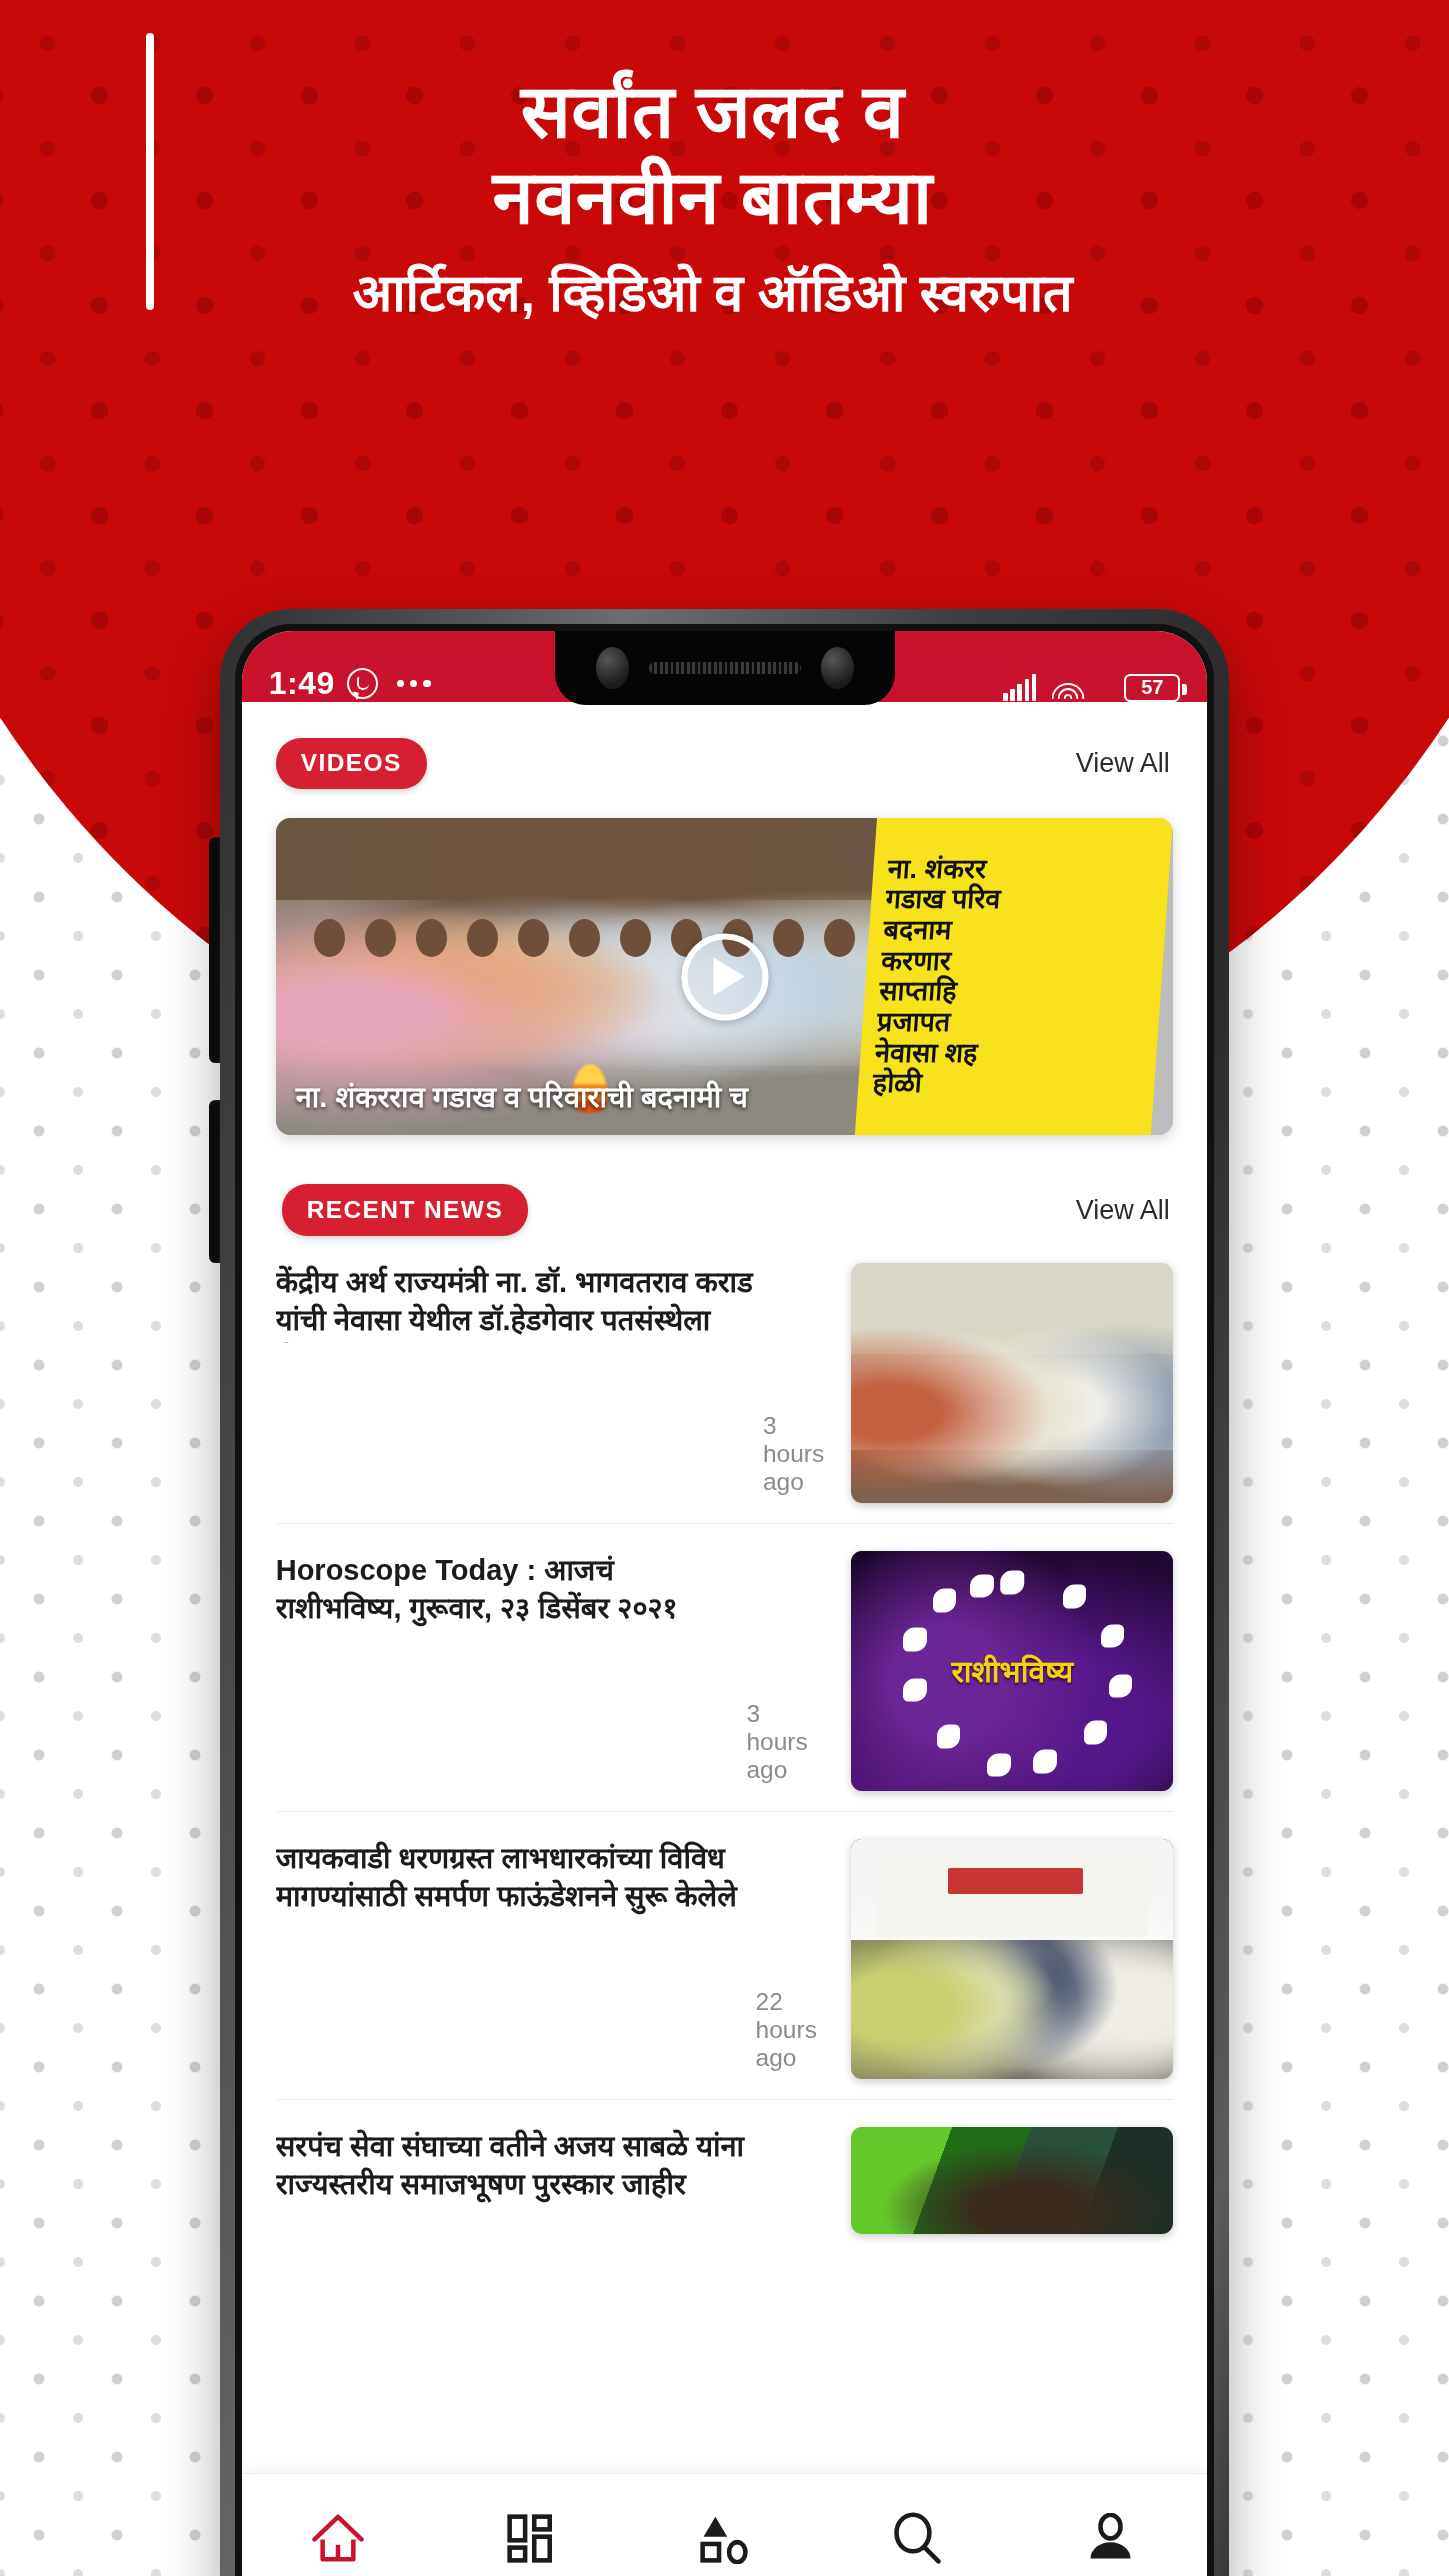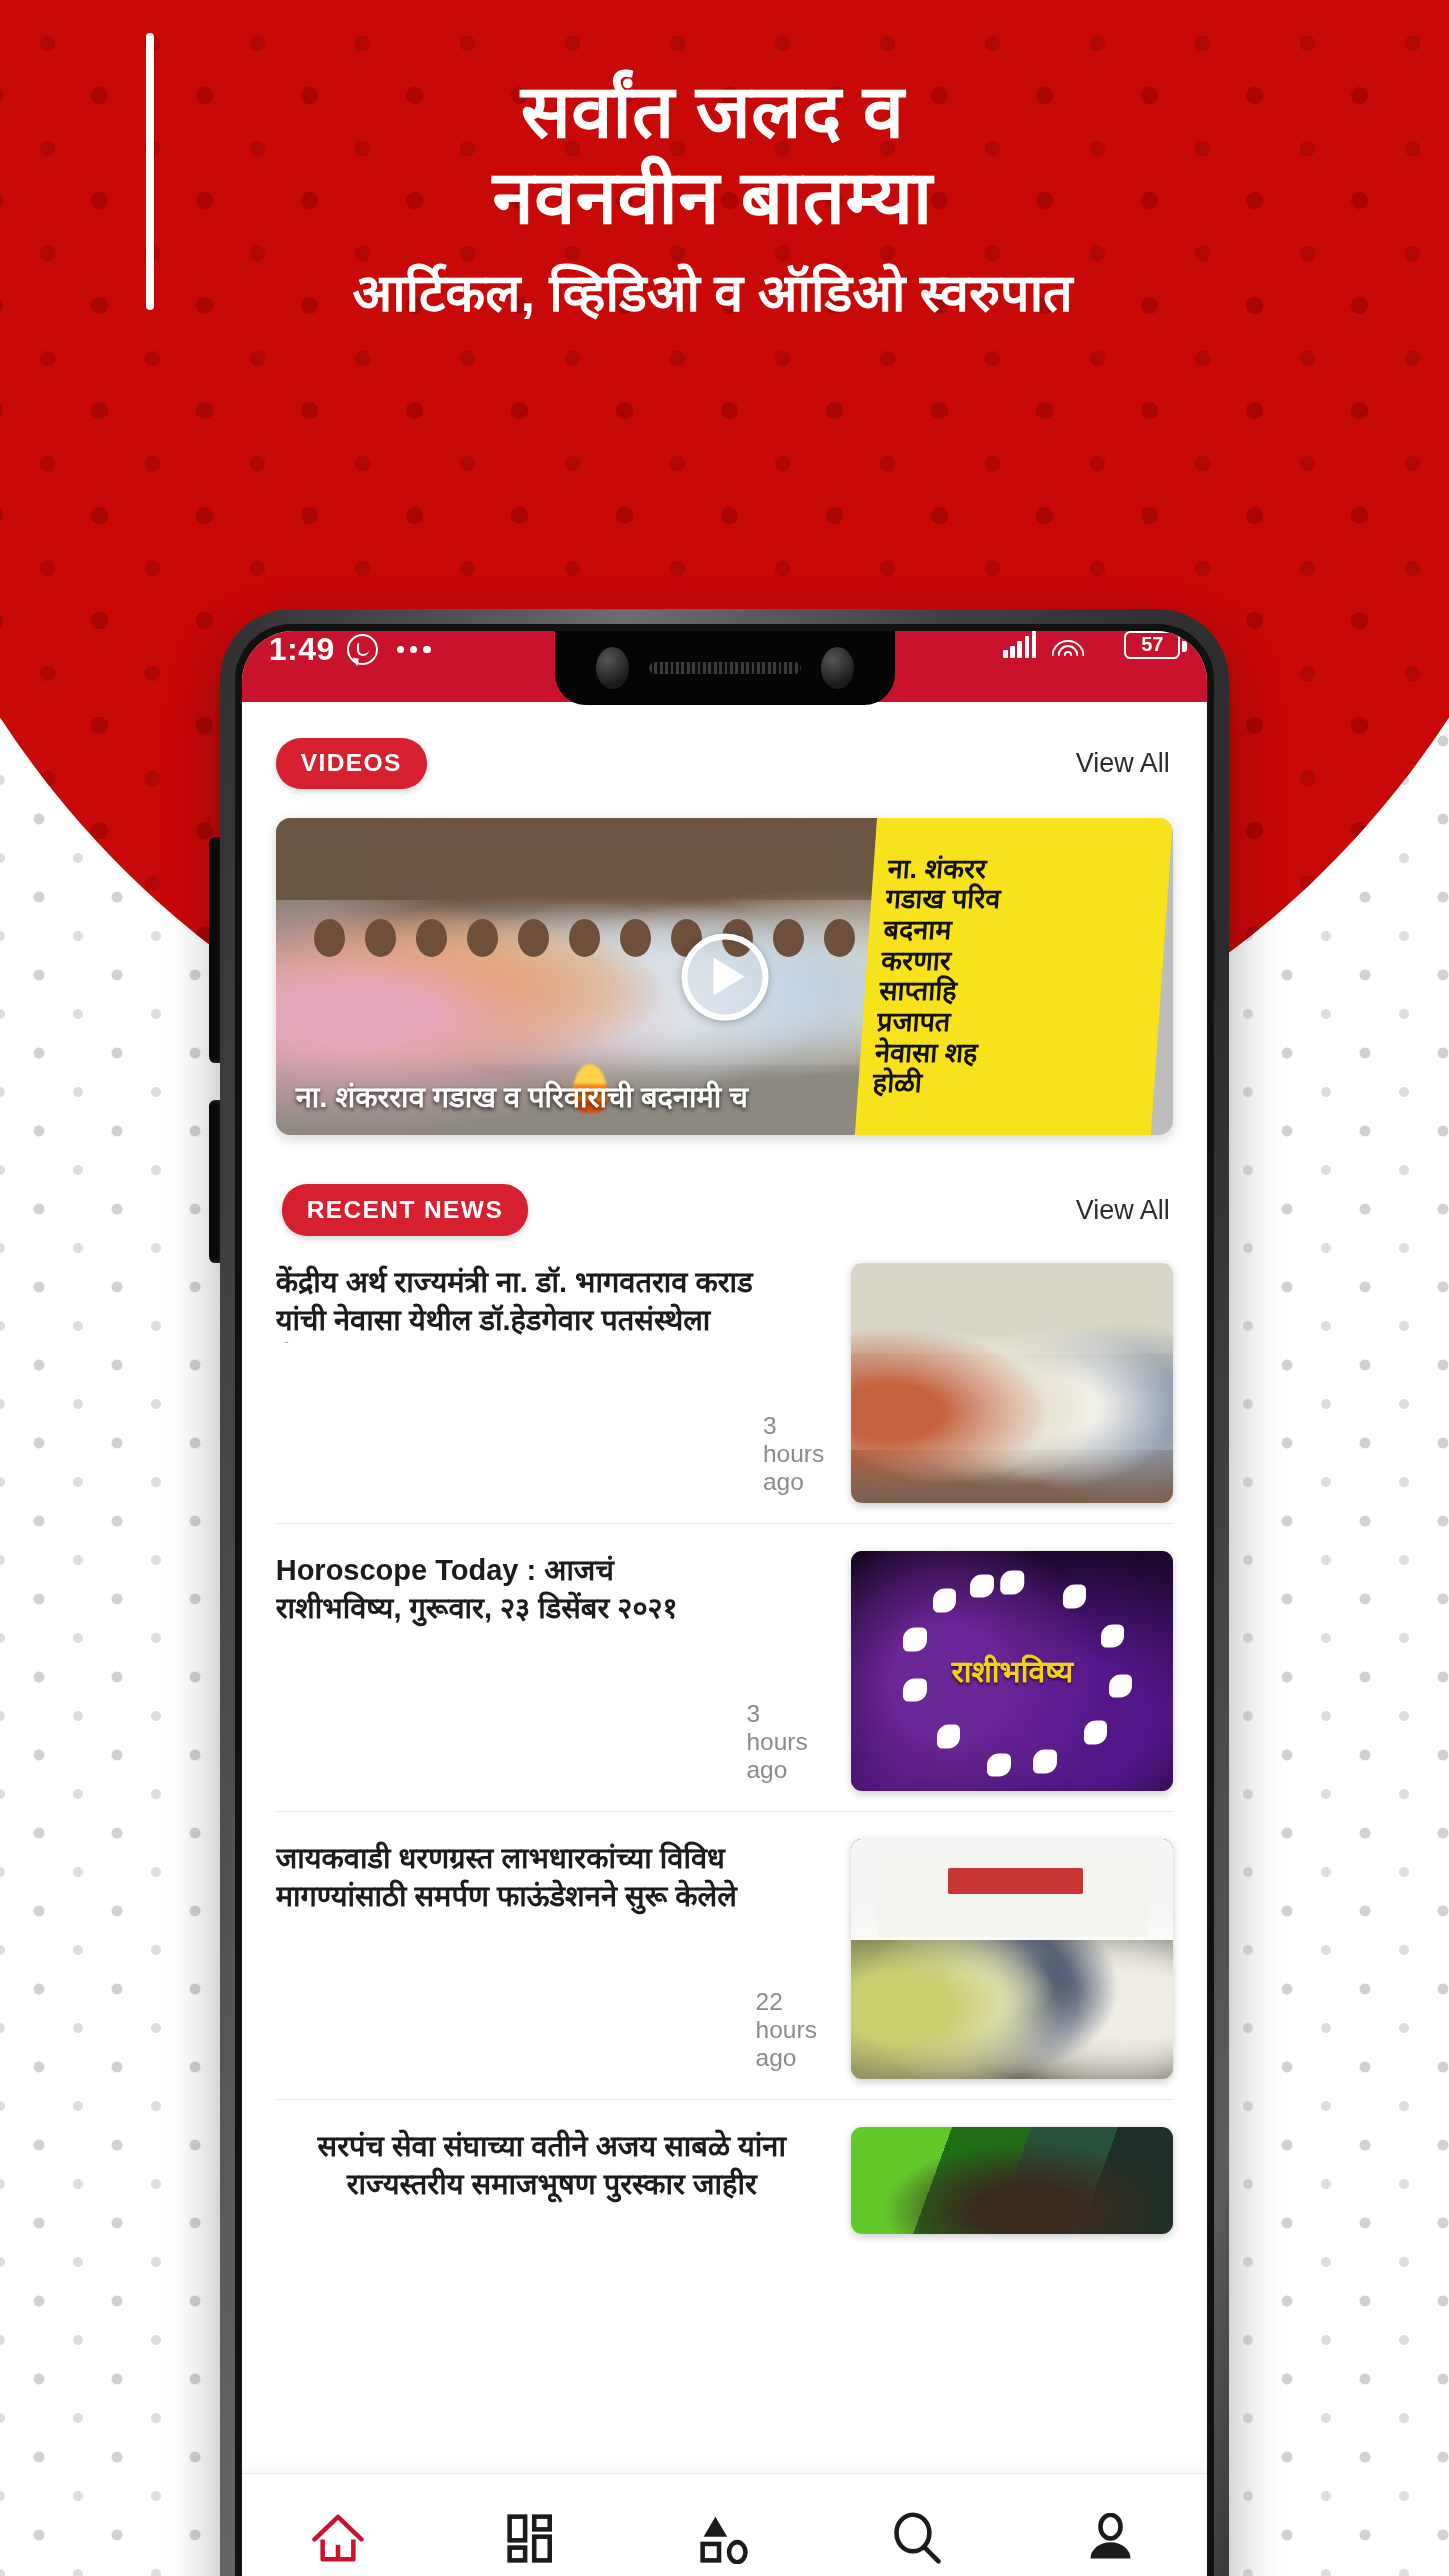--- a/index.html
+++ b/index.html
@@ -93,21 +93,21 @@
     position:absolute; left:-11px; background:#0d0d0e;
     width:14.5px; border-radius:6.3px 1.8px 1.8px 6.3px;
     box-shadow:inset -2.7px 0 4.5px rgba(255,255,255,.18);
   }
   .btn-vol { top:228px;  height:226px; }
   .btn-pow { top:491px;  height:163px; }
 
   
   .statusbar{
     position:relative; height:71px; background:#c9122b;
-    display:flex; align-items:flex-start; justify-content:space-between;
+    display:flex; align-items:flex-end; justify-content:space-between;
     padding:0 27px; color:#fff;
   }
   .sb-left{ display:flex; align-items:center; gap:12.7px; }
   .sb-time{ font-size:32px; font-weight:700; letter-spacing:0.5px; }
   .wa-icon{
     width:31px; height:31px; border:2.7px solid #fff; border-radius:50%;
     display:flex; align-items:center; justify-content:center;
     position:relative;
   }
   .wa-icon::after{
@@ -310,21 +310,21 @@
   .thumb-c::after{
     content:""; position:absolute; left:30%; top:12%; width:42%; height:11%;
     background:#c32020; border-radius:1.8px; opacity:.9;
   }
   .thumb-d{
     width:100%;height:100%;
     background:
       radial-gradient(ellipse at 55% 78%,#3a2a1e 0 22%,rgba(0,0,0,0) 58%),
       linear-gradient(110deg,#63c92b 0 28%, #1f6e16 28% 50%, #28503a 50% 74%, #1d2f26 74% 100%);
   }
-  .news-item.partial{ border-bottom:none;text-align:center; }
+  .news-item.partial{ border-bottom:none; }
   .news-item.partial .news-thumb{ height:107px; margin-bottom:0; }
   .news-item.partial .news-title{ max-height:98px; }
 
   
   .bottom-nav{
     position:absolute; left:0; right:0; bottom:0; height:129px;
     background:#fff; border-top:1.8px solid #ececec;
     display:flex; align-items:center; justify-content:space-around;
     box-shadow:0 -3.6px 12.7px rgba(0,0,0,.05);
   }

